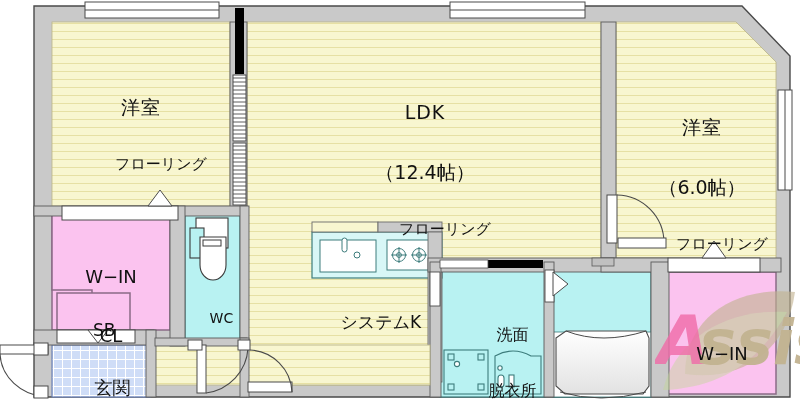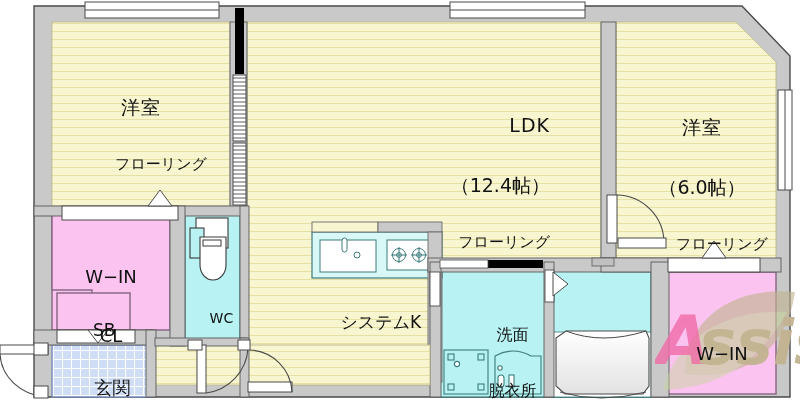--- a/index.html
+++ b/index.html
@@ -243,21 +243,21 @@
       <text x="2" y="86" font-size="68" fill="#f06ca8" opacity="0.85">A</text>
       <text x="44" y="86" font-size="62">ssist</text>
     </g>
   </svg>
 
   <div class="lbl" style="left:52px;top:58px;width:178px;">
     <span class="l1">洋室</span>
     <span class="l3">フローリング</span>
   </div>
 
-  <div class="lbl" style="left:300px;top:76px;width:250px;text-align:right;">
+  <div class="lbl" style="left:300px;top:63px;width:250px;">
     <span class="l1">LDK</span>
     <span class="l2">（12.4帖）</span>
     <span class="l3">フローリング</span>
   </div>
 
   <div class="lbl" style="left:613px;top:78px;width:178px;">
     <span class="l1">洋室</span>
     <span class="l2">（6.0帖）</span>
     <span class="l3">フローリング</span>
   </div>

